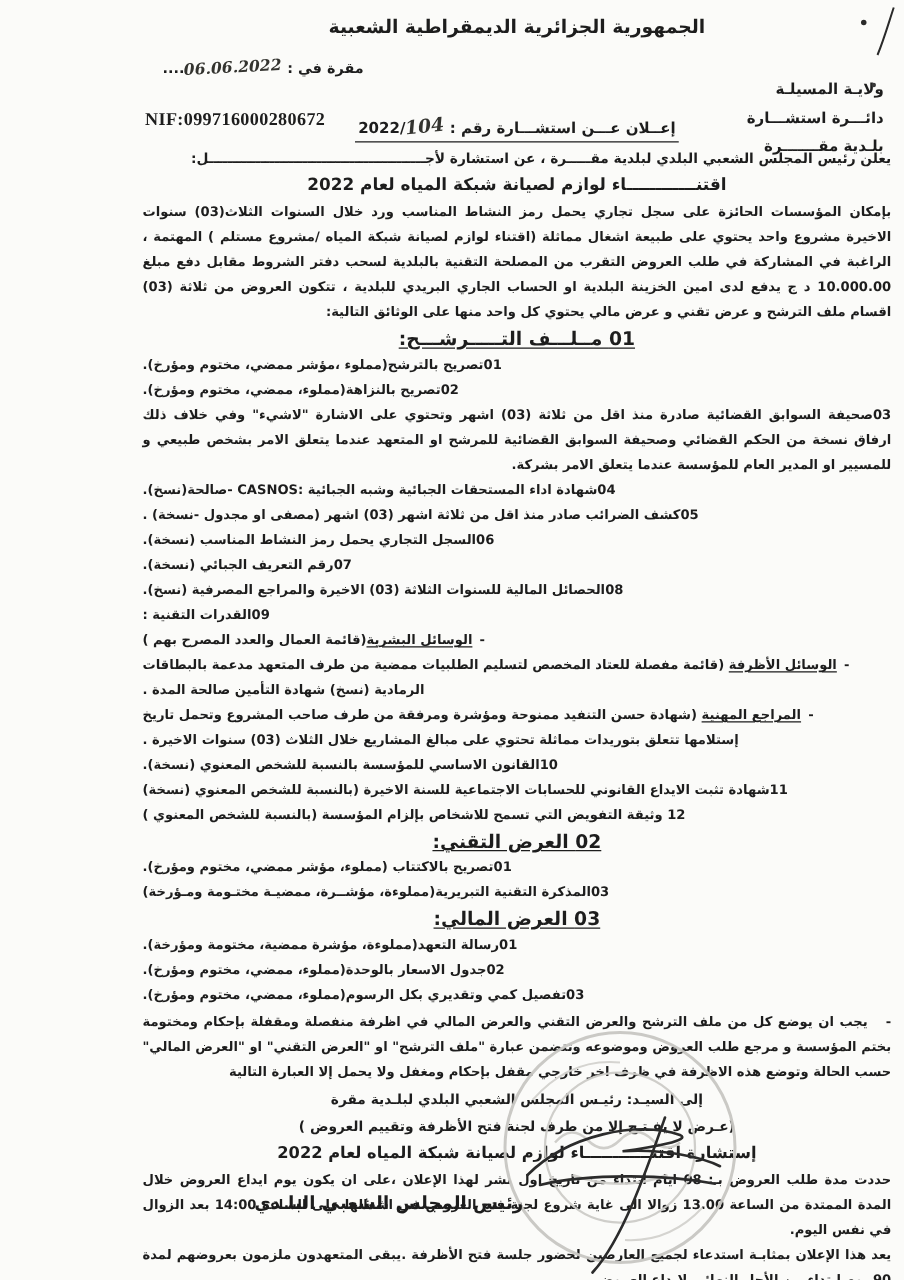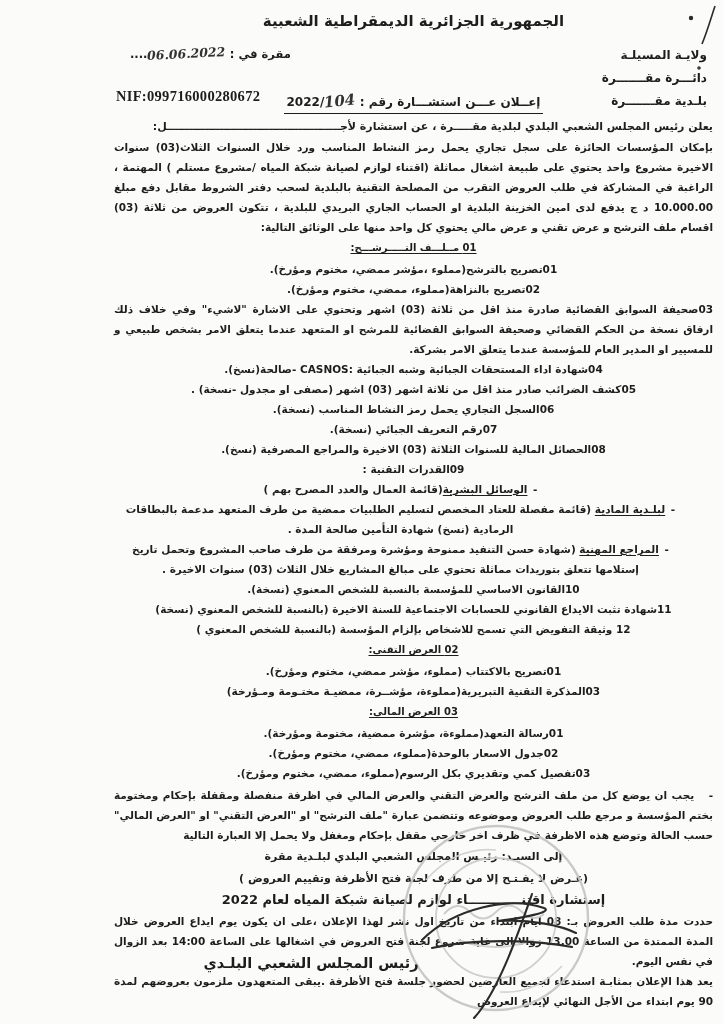--- a/index.html
+++ b/index.html
@@ -1,38 +1,38 @@
 <!DOCTYPE html>
 <html lang="ar" dir="rtl"><head>
 <meta charset="utf-8">
 <style>
   *{box-sizing:border-box}
   html,body{margin:0;padding:0}
   body{width:723px;height:1024px;background:#fbfbf9;overflow:hidden;
        font-family:"DejaVu Sans",sans-serif;color:#1d1d1d;}
   .page{position:relative;width:619px;height:1024px;direction:rtl;font-weight:700}
   .republic{padding-top:12px;text-align:center;font-size:15px;letter-spacing:.2px}
-  .hdr-right{position:absolute;top:44px;right:16px;font-size:12px;line-height:23px;text-align:right}
+  .hdr-right{position:absolute;top:60px;right:16px;font-size:12px;line-height:23px;text-align:right}
   .dateline{position:absolute;top:46px;left:26px;font-size:11.5px}
   .hand{font-family:"DejaVu Serif",serif;font-style:italic;color:#33332f}
   .dateline .hand{display:inline-block;transform:rotate(-3deg);font-size:12.5px}
   .dots{letter-spacing:1.5px}
   .nif{position:absolute;top:88px;left:12px;direction:ltr;font-family:"Liberation Serif",serif;
        font-size:14.5px;font-weight:700;letter-spacing:.3px}
   .content{padding:0 10px;font-size:10.5px;line-height:20px}
   .ann-line{margin-top:62px;text-align:center;font-size:12px}
   .ann-underline{border-bottom:1.6px solid #1d1d1d;padding:0 3px 1px;display:inline-block}
   .ann-line .hand{display:inline-block;font-size:15px;line-height:10px;transform:rotate(-6deg);font-weight:700}
   .announcer{font-size:11px;margin-top:3px;white-space:nowrap;overflow:hidden}
   .subject{text-align:center;font-size:13.5px;margin:1px 0 2px}
   .intro{text-align:justify}
-  .sec-title{text-align:center;font-size:10px;text-decoration:underline;text-underline-offset:2px;margin:1px 0}
-  .item{text-align:center}
+  .sec-title{text-align:center;font-size:15px;text-decoration:underline;text-underline-offset:2px;margin:1px 0}
+  .item{text-align:left}
   .just{text-align:justify}
-  .subitem{padding-right:26px;text-align:center}
+  .subitem{padding-right:26px;text-align:left}
   .subitem .u{text-decoration:underline;text-underline-offset:2px}
   .subitem .dash{padding-left:2px}
   .note{text-align:justify;margin-top:2px}
   .note .dash{padding-left:10px}
   .addr{text-align:center;margin-top:2px;font-size:11px}
   .subject2{text-align:center;font-size:13px;margin:1px 0}
   .closing{text-align:justify}
   .sig-title{position:absolute;top:955px;left:76px;width:262px;text-align:center;font-size:14.5px;z-index:3}
   .stamp{position:absolute;left:288px;top:816px;opacity:.95;z-index:2;pointer-events:none}
   .signature{position:absolute;left:300px;top:888px;z-index:3;pointer-events:none}
@@ -46,60 +46,61 @@
   <svg class="corner" width="40" height="78" viewBox="0 0 40 78">
     <circle cx="10" cy="16" r="2.2" fill="#2a2a2a"></circle>
     <path d="M34 4 C30 16 26 30 21 42" stroke="#2a2a2a" stroke-width="1.6" fill="none"></path>
     <circle cx="18" cy="66" r="1.8" fill="#3a3a3a"></circle>
   </svg>
 
   <div class="republic">الجمهورية الجزائرية الديمقراطية الشعبية</div>
 
   <div class="hdr-right">
     <div>ولايـة المسيلـة</div>
-    <div>دائـــرة مقـــــــرة</div>
+    <div>دائـــرة استشـــارة</div>
     <div>بلـدية مقـــــــرة</div>
   </div>
 
   <div class="dateline">
     <span>مقرة في :</span>
     <span class="hand">06.06.2022</span><span class="dots">....</span>
   </div>
 
   <div class="nif">NIF:099716000280672</div>
 
   <div class="content">
 
     <div class="ann-line">
       <span class="ann-underline"><span>إعــلان عـــن استشـــارة رقم :</span>
         <bdi dir="ltr"><span>2022/</span><span class="hand">104</span></bdi>
       </span>
     </div>
 
     <div class="announcer">يعلن رئيس المجلس الشعبي البلدي لبلدية مقـــــرة ، عن استشارة لأجــــــــــــــــــــــــــــــــــــــــــــــل:</div>
+    <div class="subject">اقتنــــــــــــاء لوازم لصيانة شبكة المياه لعام 2022</div>
     <div class="intro">بإمكان المؤسسات الحائزة على سجل تجاري يحمل رمز النشاط المناسب ورد خلال السنوات الثلاث(03) سنوات الاخيرة مشروع واحد يحتوي على طبيعة اشغال مماثلة (اقتناء لوازم لصيانة شبكة المياه /مشروع مستلم ) المهتمة ، الراغبة في المشاركة في طلب العروض التقرب من المصلحة التقنية بالبلدية لسحب دفتر الشروط مقابل دفع مبلغ 10.000.00 د ج يدفع لدى امين الخزينة البلدية او الحساب الجاري البريدي للبلدية ، تتكون العروض من ثلاثة (03) اقسام ملف الترشح و عرض تقني و عرض مالي يحتوي كل واحد منها على الوثائق التالية:</div>
 
     <div class="sec-title">01 مــلـــف التـــــرشـــح:</div>
     <div class="item">01تصريح بالترشح(مملوء ،مؤشر ممضي، مختوم ومؤرخ).</div>
     <div class="item">02تصريح بالنزاهة(مملوء، ممضي، مختوم ومؤرخ).</div>
     <div class="item just">03صحيفة السوابق القضائية صادرة منذ اقل من ثلاثة (03) اشهر وتحتوي على الاشارة "لاشيء" وفي خلاف ذلك ارفاق نسخة من الحكم القضائي وصحيفة السوابق القضائية للمرشح او المتعهد عندما يتعلق الامر بشخص طبيعي و للمسيير او المدير العام للمؤسسة عندما يتعلق الامر بشركة.</div>
     <div class="item">04شهادة اداء المستحقات الجبائية وشبه الجبائية :CASNOS -صالحة(نسخ).</div>
     <div class="item">05كشف الضرائب صادر منذ اقل من ثلاثة اشهر (03) اشهر (مصفى او مجدول -نسخة) .</div>
     <div class="item">06السجل التجاري يحمل رمز النشاط المناسب (نسخة).</div>
     <div class="item">07رقم التعريف الجبائي (نسخة).</div>
     <div class="item">08الحصائل المالية للسنوات الثلاثة (03) الاخيرة والمراجع المصرفية (نسخ).</div>
     <div class="item">09القدرات التقنية :</div>
 
     <div class="subitem">
       <span class="dash">-</span>
       <span class="u">الوسائل البشرية</span><span>(قائمة العمال والعدد المصرح بهم )</span>
     </div>
     <div class="subitem just">
       <span class="dash">-</span>
-      <span class="u">لبلـدية المادية</span><span> (قائمة مفصلة للعتاد المخصص لتسليم الطلبيات ممضية من طرف المتعهد مدعمة بالبطاقات الرمادية (نسخ) شهادة التأمين صالحة المدة .</span>
+      <span class="u">الوسائل الأظرفة</span><span> (قائمة مفصلة للعتاد المخصص لتسليم الطلبيات ممضية من طرف المتعهد مدعمة بالبطاقات الرمادية (نسخ) شهادة التأمين صالحة المدة .</span>
     </div>
     <div class="subitem just">
       <span class="dash">-</span>
       <span class="u">المراجع المهنية</span><span> (شهادة حسن التنفيد ممنوحة ومؤشرة ومرفقة من طرف صاحب المشروع وتحمل تاريخ إستلامها تتعلق بتوريدات مماثلة تحتوي على مبالغ المشاريع خلال الثلاث (03) سنوات الاخيرة .</span>
     </div>
 
     <div class="item">10القانون الاساسي للمؤسسة بالنسبة للشخص المعنوي (نسخة).</div>
     <div class="item">11شهادة تثبت الايداع القانوني للحسابات الاجتماعية للسنة الاخيرة (بالنسبة للشخص المعنوي (نسخة)</div>
     <div class="item">12 وثيقة التفويض التي تسمح للاشخاص بإلزام المؤسسة (بالنسبة للشخص المعنوي )</div>
 

